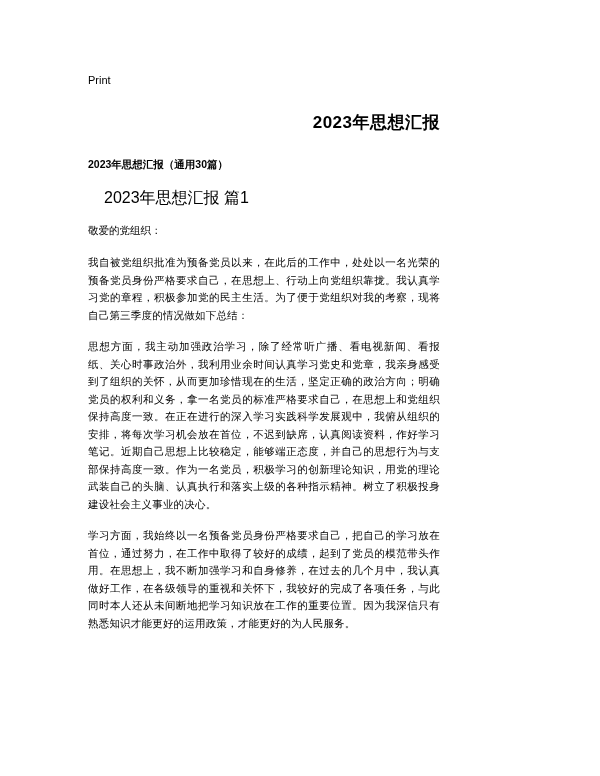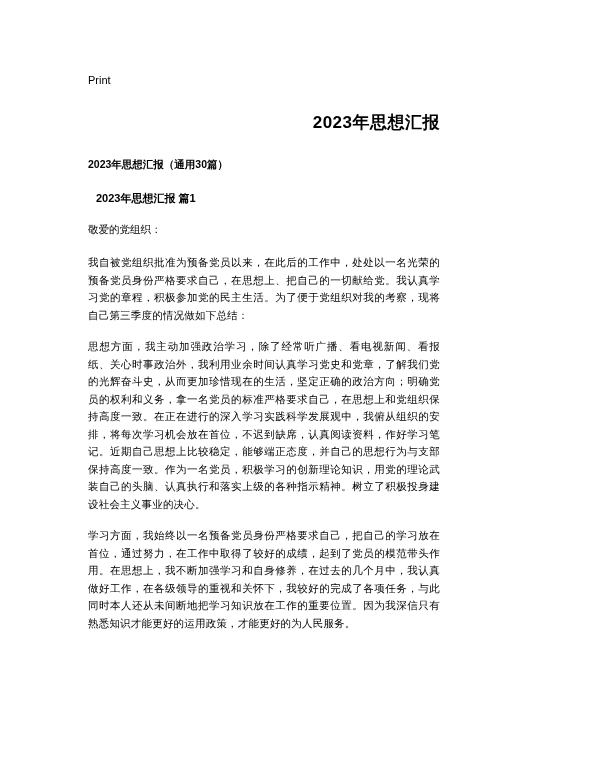--- a/index.html
+++ b/index.html
@@ -36,30 +36,29 @@
     margin: 0 0 22px 0;
     letter-spacing: 0.5px;
   }
   .subtitle {
     font-size: 10.5px;
     line-height: 16px;
     margin: 0 0 18px 0;
     font-weight: bold;
   }
   .section-heading {
-    font-size: 11px;
-    font-weight: bold;
+    font-size: 16px;
+    font-weight: normal;
     line-height: 16px;
-    margin: 0 0 16px 8px;
+    margin: 0 0 16px 16px;
   }
   .salutation {
     font-size: 10.5px;
     line-height: 16px;
     margin: 0 0 16px 0;
-    font-family: Liberation Serif, serif;
   }
   .para {
     font-size: 10.5px;
     line-height: 17.5px;
     text-align: justify;
     text-justify: inter-ideograph;
     margin: 0 0 14px 0;
     letter-spacing: 0.2px;
   }
 </style>
@@ -71,17 +70,17 @@
   <div class="print-link">Print</div>
 
   <h1 class="doc-title">2023年思想汇报</h1>
 
   <div class="subtitle">2023年思想汇报（通用30篇）</div>
 
   <div class="section-heading">2023年思想汇报 篇1</div>
 
   <div class="salutation">敬爱的党组织：</div>
 
-  <p class="para">我自被党组织批准为预备党员以来，在此后的工作中，处处以一名光荣的预备党员身份严格要求自己，在思想上、把自己的一切献给党。我认真学习党的章程，积极参加党的民主生活。为了便于党组织对我的考察，现将自己第三季度的情况做如下总结：</p>
-  <p class="para">思想方面，我主动加强政治学习，除了经常听广播、看电视新闻、看报纸、关心时事政治外，我利用业余时间认真学习党史和党章，了解我们党的光辉奋斗史，从而更加珍惜现在的生活，坚定正确的政治方向；明确党员的权利和义务，拿一名党员的标准严格要求自己，在思想上和党组织保持高度一致。在正在进行的深入学习实践科学发展观中，我俯从组织的安排，将每次学习机会放在首位，不迟到缺席，认真阅读资料，作好学习笔记。近期自己思想上比较稳定，能够端正态度，并自己的思想行为与支部保持高度一致。作为一名党员，积极学习的创新理论知识，用党的理论武装自己的头脑、认真执行和落实上级的各种指示精神。树立了积极投身建设社会主义事业的决心。</p>
+  <p class="para">我自被党组织批准为预备党员以来，在此后的工作中，处处以一名光荣的预备党员身份严格要求自己，在思想上、行动上向党组织靠拢。我认真学习党的章程，积极参加党的民主生活。为了便于党组织对我的考察，现将自己第三季度的情况做如下总结：</p>
+  <p class="para">思想方面，我主动加强政治学习，除了经常听广播、看电视新闻、看报纸、关心时事政治外，我利用业余时间认真学习党史和党章，我亲身感受到了组织的关怀，从而更加珍惜现在的生活，坚定正确的政治方向；明确党员的权利和义务，拿一名党员的标准严格要求自己，在思想上和党组织保持高度一致。在正在进行的深入学习实践科学发展观中，我俯从组织的安排，将每次学习机会放在首位，不迟到缺席，认真阅读资料，作好学习笔记。近期自己思想上比较稳定，能够端正态度，并自己的思想行为与支部保持高度一致。作为一名党员，积极学习的创新理论知识，用党的理论武装自己的头脑、认真执行和落实上级的各种指示精神。树立了积极投身建设社会主义事业的决心。</p>
   <p class="para">学习方面，我始终以一名预备党员身份严格要求自己，把自己的学习放在首位，通过努力，在工作中取得了较好的成绩，起到了党员的模范带头作用。在思想上，我不断加强学习和自身修养，在过去的几个月中，我认真做好工作，在各级领导的重视和关怀下，我较好的完成了各项任务，与此同时本人还从未间断地把学习知识放在工作的重要位置。因为我深信只有熟悉知识才能更好的运用政策，才能更好的为人民服务。</p>
 
 </div>
 
 </body></html>

